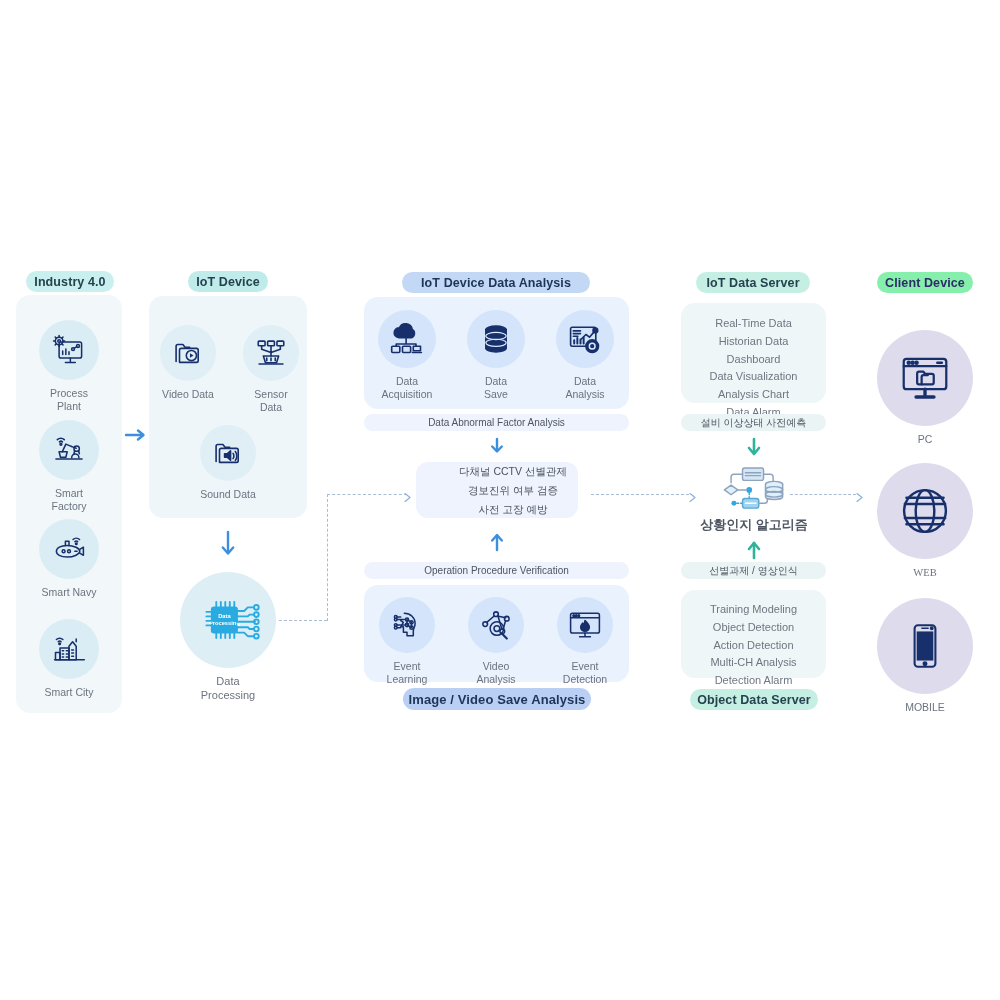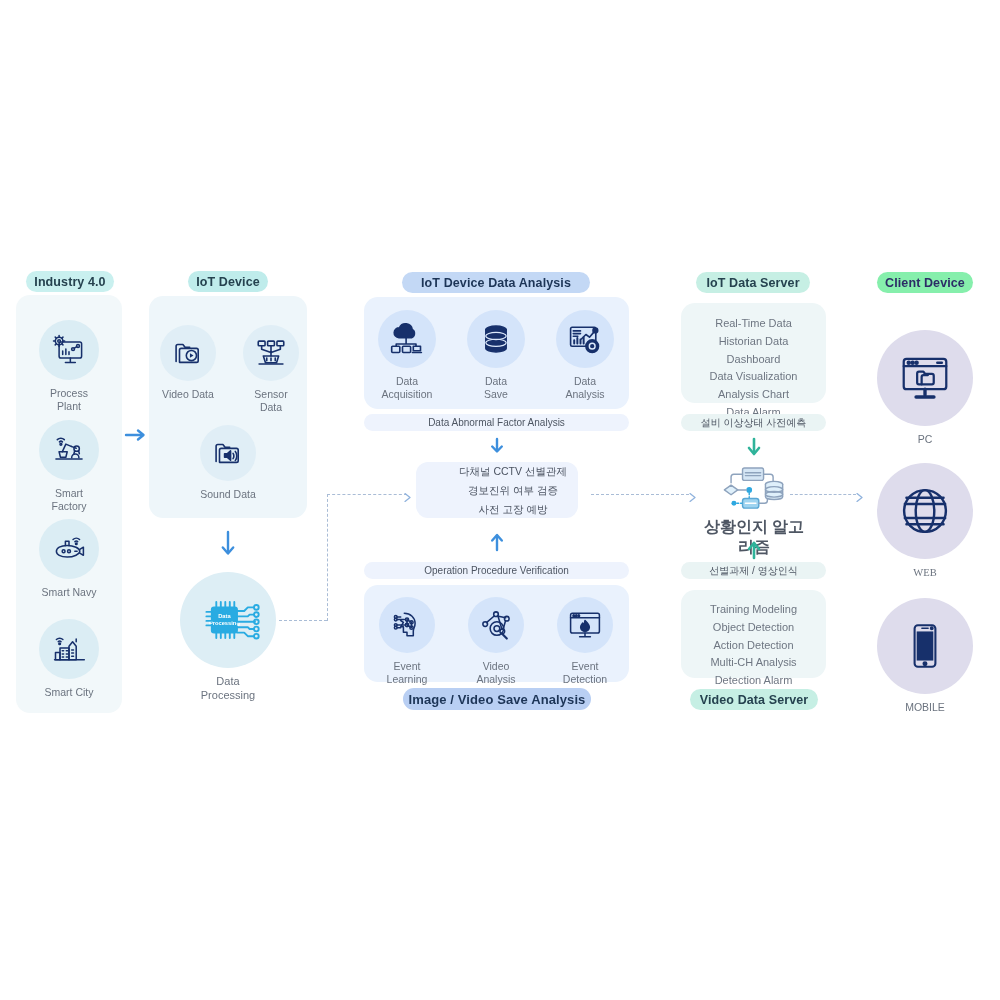--- a/index.html
+++ b/index.html
@@ -412,21 +412,21 @@
         <path d="M36 40h11" stroke="#ffffff"></path>
         <circle cx="24" cy="40" r="2.6" fill="#2ea8e0" stroke="none"></circle>
         <path d="M27 40h5" stroke="#2ea8e0" stroke-dasharray="2 2"></path>
         <path d="M50 40h6a3 3 0 0 0 3-3v-8" stroke="#8ea3bd"></path>
         <ellipse cx="66" cy="20" rx="9" ry="3" fill="#dff0fb" stroke="#8ea3bd"></ellipse>
         <path d="M57 20v13c0 1.7 4 3 9 3s9-1.3 9-3V20" fill="#dff0fb" stroke="#8ea3bd"></path>
         <ellipse cx="66" cy="25.5" rx="9" ry="3" fill="none" stroke="#8ea3bd"></ellipse>
         <ellipse cx="66" cy="30.5" rx="9" ry="3" fill="none" stroke="#8ea3bd"></ellipse>
       </svg>
     </div>
-    <div class="lbl dark" style="font-size:16px;font-weight:600;margin-top:4px;font-family:Liberation Serif, serif;">상황인지 알고리즘</div>
+    <div class="lbl dark" style="font-size:13px;font-weight:600;margin-top:4px;">상황인지 알고리즘</div>
   </div>
 
   <div class="arrow" style="left:744px;top:538px;">
     <svg width="20" height="22" viewBox="0 0 20 22" fill="none" stroke="#2fb39a" stroke-width="2.6" stroke-linecap="round" stroke-linejoin="round">
       <path d="M10 20V5"></path>
         <path d="M5 11l5-6 5 6"></path>
     </svg>
   </div>
 
   <div class="panel-bar-g kbar" style="position:absolute;left:681px;top:562px;width:145px;height:17px;">선별과제 / 영상인식</div>
@@ -434,21 +434,21 @@
   <div class="panel panel-server" style="left:681px;top:590px;width:145px;height:88px;"></div>
 
   <div class="stack" style="left:681px;top:601px;width:145px;">
     <div>Training Modeling</div>
     <div>Object Detection</div>
     <div>Action Detection</div>
     <div>Multi-CH Analysis</div>
     <div>Detection Alarm</div>
   </div>
 
-  <div class="pill pill-green" style="left:690px;top:689px;width:128px;height:21px;font-size:12.5px;">Video Data Server</div>
+  <div class="pill pill-green" style="left:690px;top:689px;width:128px;height:21px;font-size:12.5px;">Object Data Server</div>
 
   <div class="dash dash-h" style="left:790px;top:494px;width:66px;"></div>
   <div class="arrow" style="left:855px;top:489px;">
     <svg width="11" height="11" viewBox="0 0 11 11" fill="none" stroke="#8fb2dd" stroke-width="1.3" stroke-linecap="round" stroke-linejoin="round">
       <path d="M2 1.6L7 5.5 2 9.4"></path>
     </svg>
   </div>
 
   <div class="pill pill-lav" style="left:877px;top:272px;width:96px;">Client Device</div>
 

